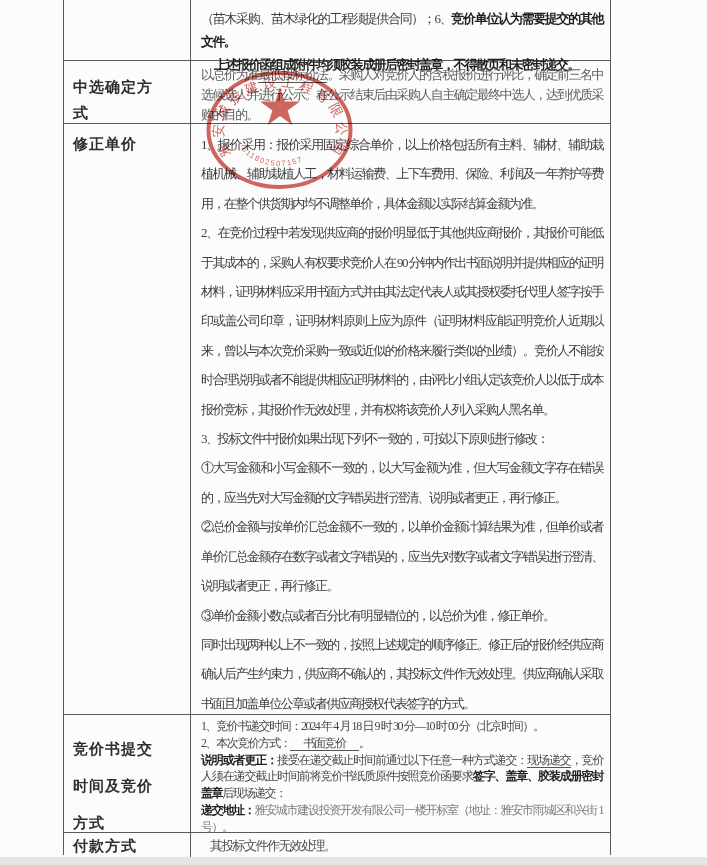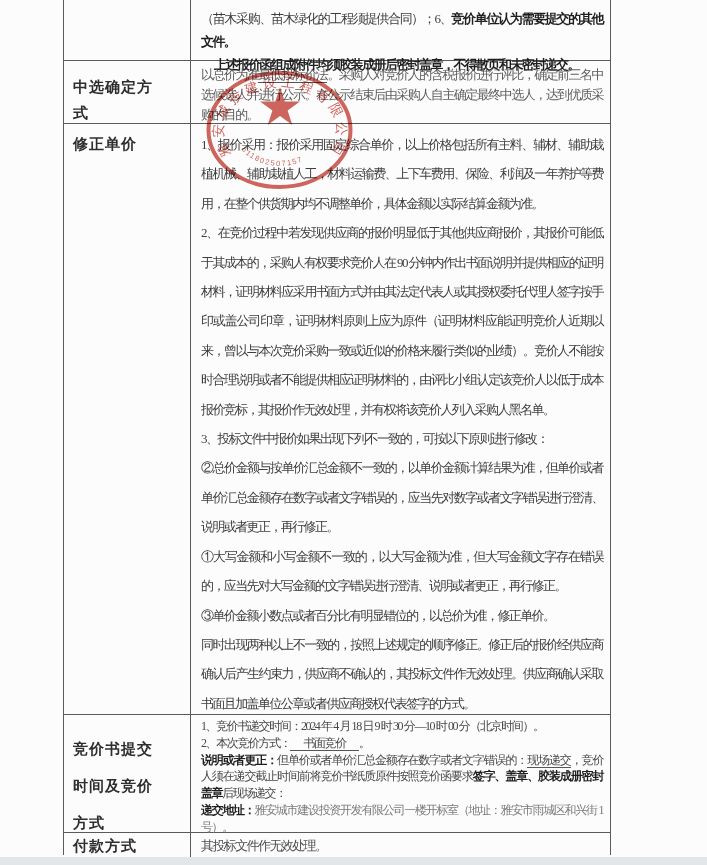--- a/index.html
+++ b/index.html
@@ -6,21 +6,21 @@
   body { background:#ffffff; font-family:"Liberation Serif", serif; }
   .page { position:relative; width:707px; height:865px; background:#fcfcfc; overflow:hidden; }
 
   .doc-table { position:absolute; left:63px; top:0; width:548px; height:855px;
     border-left:1px solid #5a5a5a; border-right:1px solid #5a5a5a; }
   .row { display:flex; border-bottom:1px solid #5a5a5a; }
   .r0 { height:61px; }
   .r1 { height:63px; }
   .r2 { height:591px; }
   .r3 { height:118px; }
-  .r4 { height:28px; }
+  .r4 { height:28px;gap:9px; }
 
   .label { width:127px; border-right:1px solid #5a5a5a; font-weight:bold;
     font-size:15px; letter-spacing:1px; color:#2e2e2e; padding-left:9px; }
   .label .label-text { display:block; width:84px; }
   .r1 .label { padding-top:13px; line-height:26px; }
   .r2 .label { padding-top:11px; }
   .r3 .label { padding-top:16px; line-height:37px; }
   .r4 .label { padding-top:4px; }
 
   .content { flex:1; padding:0 7px 0 10px; font-size:13px; letter-spacing:-1.6px;
@@ -73,35 +73,35 @@
     </div>
 
     <div class="row r2">
       <div class="cell label">
         <span class="label-text">修正单价</span>
       </div>
       <div class="cell content">
         <p>1、报价采用：报价采用固定综合单价，以上价格包括所有主料、辅材、辅助栽植机械、辅助栽植人工，材料运输费、上下车费用、保险、利润及一年养护等费用，在整个供货期内均不调整单价，具体金额以实际结算金额为准。</p>
         <p>2、在竞价过程中若发现供应商的报价明显低于其他供应商报价，其报价可能低于其成本的，采购人有权要求竞价人在 90 分钟内作出书面说明并提供相应的证明材料，证明材料应采用书面方式并由其法定代表人或其授权委托代理人签字按手印或盖公司印章，证明材料原则上应为原件（证明材料应能证明竞价人近期以来，曾以与本次竞价采购一致或近似的价格来履行类似的业绩）。竞价人不能按时合理说明或者不能提供相应证明材料的，由评比小组认定该竞价人以低于成本报价竞标，其报价作无效处理，并有权将该竞价人列入采购人黑名单。</p>
         <p>3、投标文件中报价如果出现下列不一致的，可按以下原则进行修改：</p>
+        <p>①大写金额和小写金额不一致的，以大写金额为准，但大写金额文字存在错误的，应当先对大写金额的文字错误进行澄清、说明或者更正，再行修正。</p>
         <p>②总价金额与按单价汇总金额不一致的，以单价金额计算结果为准，但单价或者单价汇总金额存在数字或者文字错误的，应当先对数字或者文字错误进行澄清、说明或者更正，再行修正。</p>
-        <p>①大写金额和小写金额不一致的，以大写金额为准，但大写金额文字存在错误的，应当先对大写金额的文字错误进行澄清、说明或者更正，再行修正。</p>
         <p>③单价金额小数点或者百分比有明显错位的，以总价为准，修正单价。</p>
         <p>同时出现两种以上不一致的，按照上述规定的顺序修正。修正后的报价经供应商确认后产生约束力，供应商不确认的，其投标文件作无效处理。供应商确认采取书面且加盖单位公章或者供应商授权代表签字的方式。</p>
       </div>
     </div>
 
     <div class="row r3">
       <div class="cell label">
         <span class="label-text">竞价书提交时间及竞价方式</span>
       </div>
       <div class="cell content">
         <p>1、竞价书递交时间：2024 年 4 月 18 日 9 时 30 分—10 时 00 分（北京时间）。</p>
         <p><span>2、本次竞价方式：</span><span class="u-pad">书面竞价</span><span>。</span></p>
-        <p><span class="bold">说明或者更正：</span><span>但单价或者单价汇总金额存在数字或者文字错误的：</span><span class="u">现场递交</span><span>，竞价人须在递交截止时间前将竞价书纸质原件按照竞价函要求</span><span class="bold">签字、盖章、胶装成册密封盖章</span><span>后现场递交：</span></p>
+        <p><span class="bold">说明或者更正：</span><span>接受在递交截止时间前通过以下任意一种方式递交：</span><span class="u">现场递交</span><span>，竞价人须在递交截止时间前将竞价书纸质原件按照竞价函要求</span><span class="bold">签字、盖章、胶装成册密封盖章</span><span>后现场递交：</span></p>
         <p><span class="bold">递交地址：</span><span class="light">雅安城市建设投资开发有限公司一楼开标室（地址：雅安市雨城区和兴街 1 号）。</span></p>
       </div>
     </div>
 
     <div class="row r4">
       <div class="cell label">
         <span class="label-text">付款方式</span>
       </div>
       <div class="cell content">
         <p>其投标文件作无效处理。</p>

